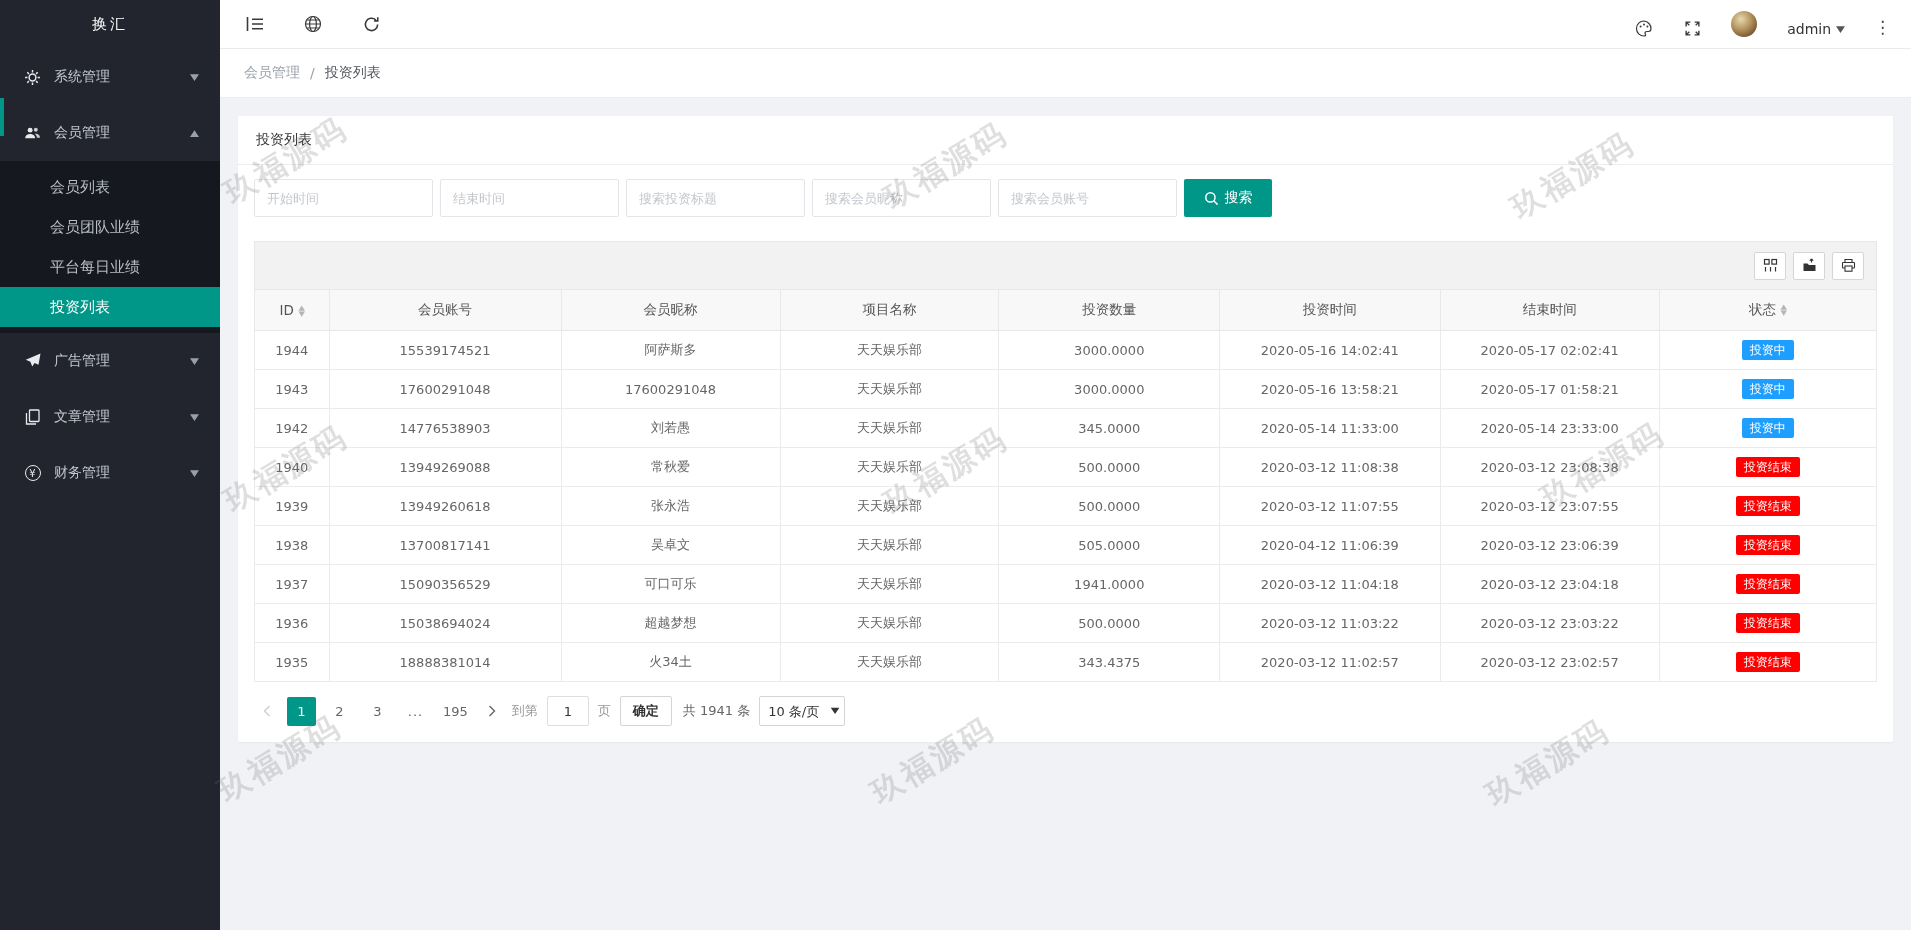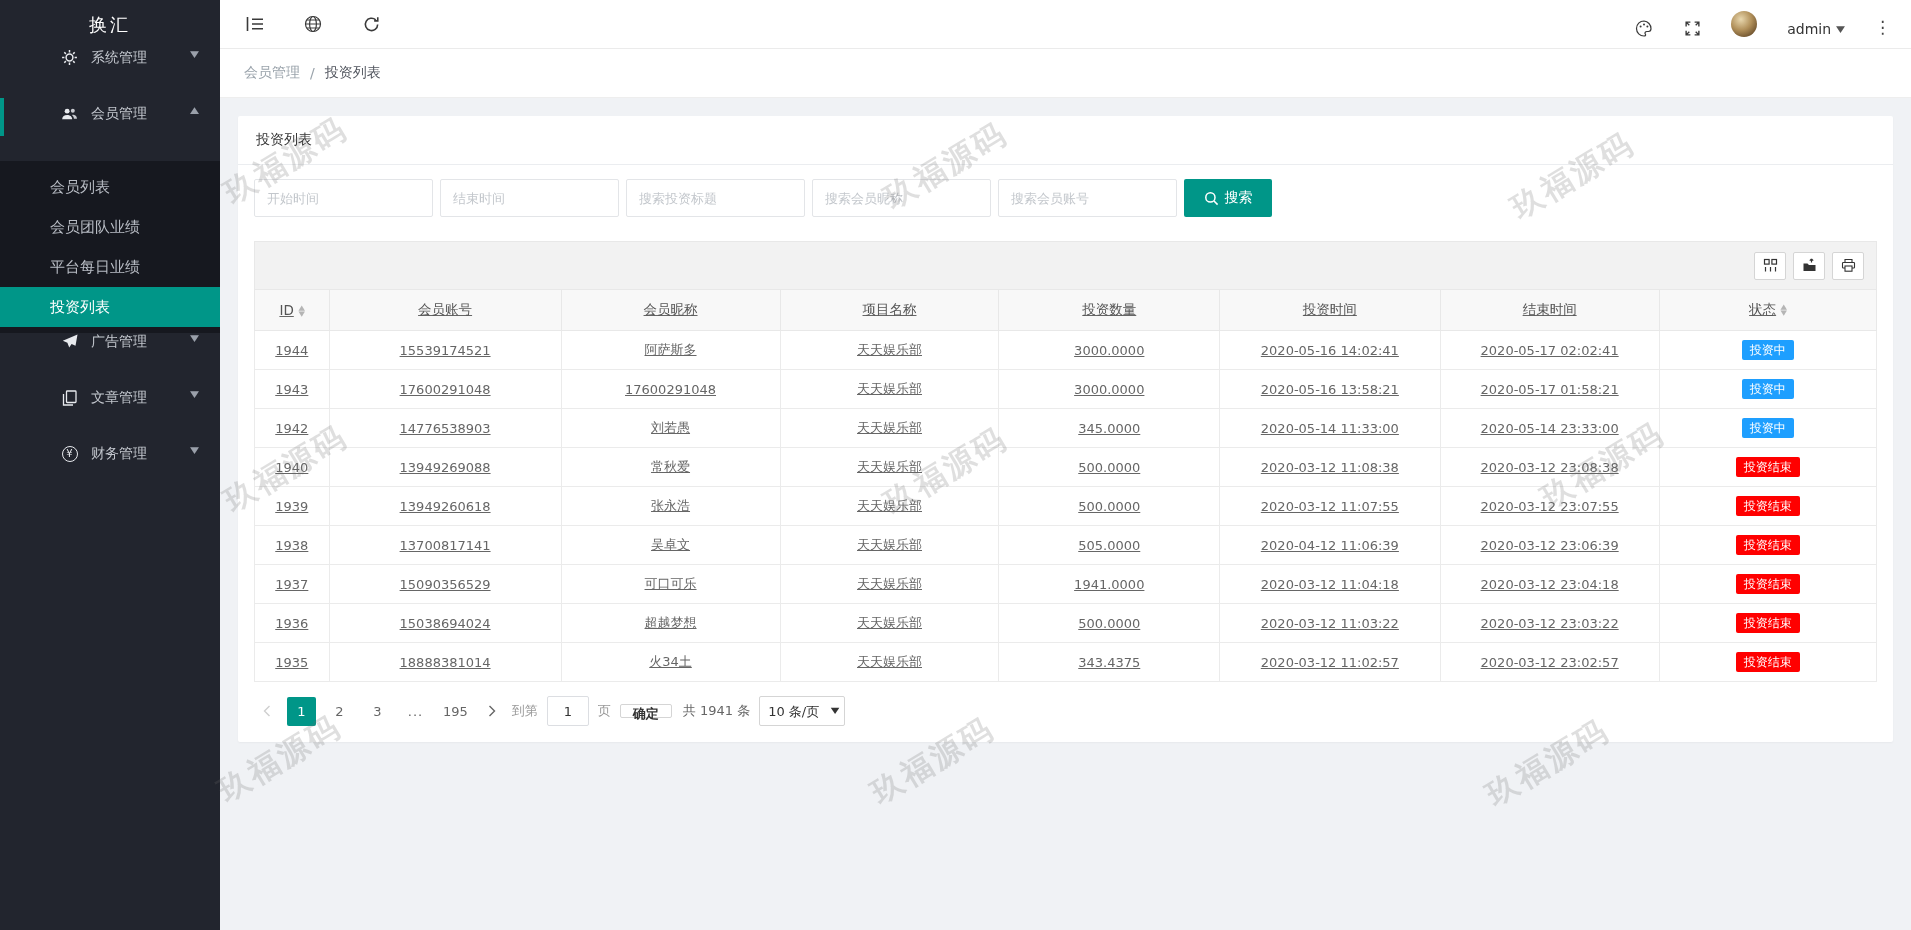--- a/index.html
+++ b/index.html
@@ -2,22 +2,22 @@
 <html><head>
 <meta charset="utf-8">
 <style>
   * { margin:0; padding:0; box-sizing:border-box; }
   html,body { width:1911px; height:930px; overflow:hidden; }
   body { font-family:"DejaVu Sans","Liberation Sans",sans-serif; background:#f0f2f5; color:#666; font-size:14px; }
   .app { display:flex; width:100%; height:100%; }
 
   
   .sidebar { position:relative; width:220px; min-width:220px; height:100%; background:#22252e; color:#bfc3cb; }
-  .logo { height:49px; line-height:49px; text-align:center; color:#ffffff; font-size:18px; letter-spacing:3px; }
-  .menu-item { position:relative; height:56px; display:flex; align-items:flex-start; padding:0 22px 0 24px; cursor:pointer; font-size:14px; color:#c3c7ce;margin-left:37px; }
+  .logo { height:49px; line-height:49px; text-align:center; color:#ffffff; font-size:15px; letter-spacing:3px; }
+  .menu-item { position:relative; height:56px; display:flex; align-items:center; padding:0 22px 0 24px; cursor:pointer; font-size:14px; color:#c3c7ce; }
   .menu-item .mi-icon { width:17px; height:17px; margin-right:13px; display:inline-flex; align-items:center; justify-content:center; color:#e8eaee; }
   .menu-item .mi-label { flex:1; }
   .menu-item .mi-caret { font-size:9px; color:#9aa0aa; transform:scaleX(1.3); }
   .submenu { background:#16181f; padding:6px 0; }
   .sub-item { height:40px; line-height:40px; padding-left:50px; font-size:15px; color:#b9bdc5; cursor:pointer; }
   .sub-item.active { background:#009688; color:#ffffff; }
   .active-indicator { position:absolute; left:0; top:98px; width:4px; height:38px; background:#009688; }
   .yen-circle { width:16px; height:16px; border:1.3px solid #e8eaee; border-radius:50%; font-size:10px; display:flex; align-items:center; justify-content:center; }
 
   
@@ -44,37 +44,37 @@
 
   .search-row { display:flex; align-items:center; gap:7px; padding:14px 16px 10px 16px; }
   .search-input { width:179px; height:38px; border:1px solid #e3e5e8; border-radius:2px; padding:0 12px; font-size:13px; color:#555; outline:none; background:#fff; font-family:inherit; }
   .search-input::placeholder { color:#c3c7cc; }
   .search-btn { width:88px; height:38px; background:#009688; color:#ffffff; border:none; border-radius:2px; font-size:14px; display:flex; align-items:center; justify-content:center; gap:6px; cursor:pointer; font-family:inherit; }
 
   .table-section { margin:14px 16px 0 16px; }
   .table-toolbar { height:48px; background:#f2f2f2; border:1px solid #e8e8e8; border-bottom:none; display:flex; align-items:center; justify-content:flex-end; gap:7px; padding:0 12px; }
   .tool-btn { width:32px; height:28px; background:#ffffff; border:1px solid #d5d5d5; border-radius:2px; display:flex; align-items:center; justify-content:center; color:#333; cursor:pointer; }
 
-  table { width:100%; border-collapse:collapse; table-layout:fixed;text-decoration:underline; }
+  table { width:100%; border-collapse:collapse; table-layout:fixed; }
   thead th { height:41px; background:#f8f8f8; font-weight:normal; font-size:13.5px; color:#555; border:1px solid #e8e8e8; }
   tbody td { height:39px; text-align:center; font-size:13px; color:#666; border:1px solid #ebebeb; background:#fff; white-space:nowrap; overflow:hidden; }
   .sort-arrows { display:inline-flex; flex-direction:column; vertical-align:middle; margin-left:5px; color:#b5b5b5; font-size:7px; line-height:6px; transform:scaleX(1.2); }
   .badge { display:inline-block; padding:4px 8px; font-size:12px; color:#ffffff; border-radius:2px; line-height:1; }
   .badge.active { background:#1E9FFF; }
   .badge.ended { background:#FF0000; }
 
   .pagination { display:flex; align-items:center; gap:9px; padding:14px 2px 16px 2px; font-size:13px; color:#666; }
   .pg-chevron { width:22px; height:28px; display:flex; align-items:center; justify-content:center; cursor:pointer; }
   .pg-chevron.disabled { color:#cfcfcf; }
   .page { min-width:29px; height:29px; display:inline-flex; align-items:center; justify-content:center; border-radius:2px; cursor:pointer; padding:0 4px; }
   .page.active { background:#009688; color:#ffffff; cursor:default; }
   .page.dots { cursor:default; letter-spacing:1px; }
   .goto-label { color:#999; }
   .goto-input { width:42px; height:30px; border:1px solid #dcdee2; border-radius:2px; text-align:center; font-size:13px; color:#333; outline:none; font-family:inherit; }
-  .confirm-btn { height:14px; padding:0 12px; background:#fff; border:1px solid #d5d5d5; border-radius:2px; font-size:13px; color:#333; font-weight:bold; cursor:pointer; font-family:inherit; }
+  .confirm-btn { height:30px; padding:0 12px; background:#fff; border:1px solid #d5d5d5; border-radius:2px; font-size:13px; color:#333; font-weight:bold; cursor:pointer; font-family:inherit; }
   .total-text { color:#666; margin-left:2px; }
   .select-wrap { position:relative; display:inline-block;border-radius:6px; }
   .pp-select { height:30px; border:1px solid #d5d5d5; border-radius:2px; background:#fff; font-size:13px; color:#333; padding:0 24px 0 8px; appearance:none; -webkit-appearance:none; outline:none; cursor:pointer; font-family:inherit; }
   .select-caret { position:absolute; right:7px; top:10px; font-size:8px; color:#333; pointer-events:none; transform:scaleX(1.4); }
 
   
   .wm { position:absolute; z-index:60; font-size:31px; font-weight:bold; color:rgba(110,110,110,0.22); transform:rotate(-31deg); letter-spacing:3px; pointer-events:none; white-space:nowrap; }
 
   svg { display:block; }
 </style>

